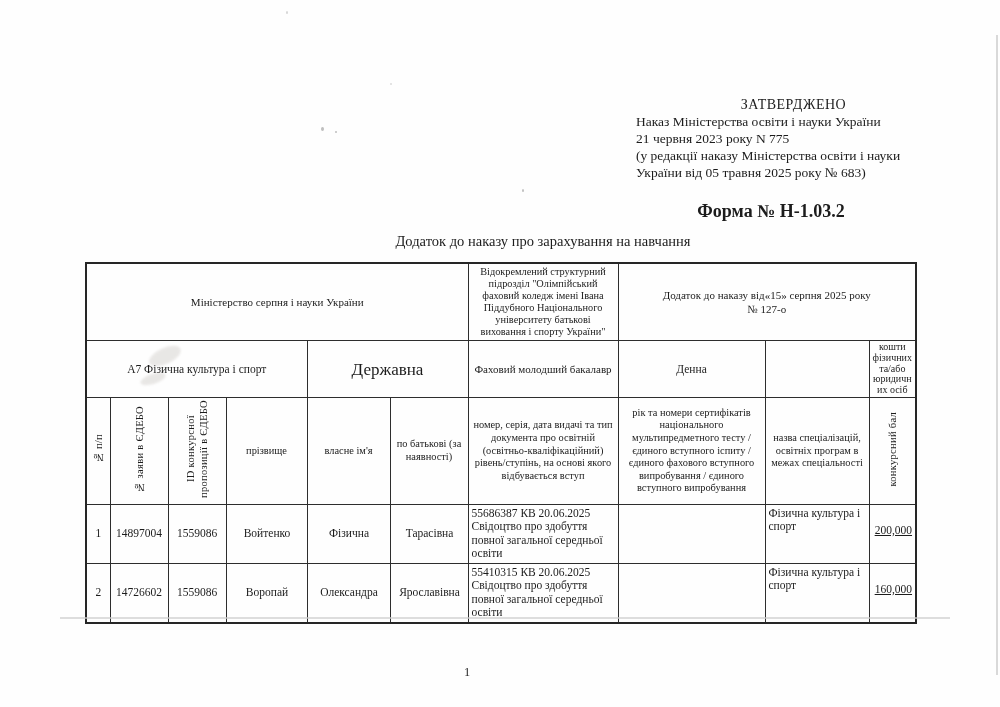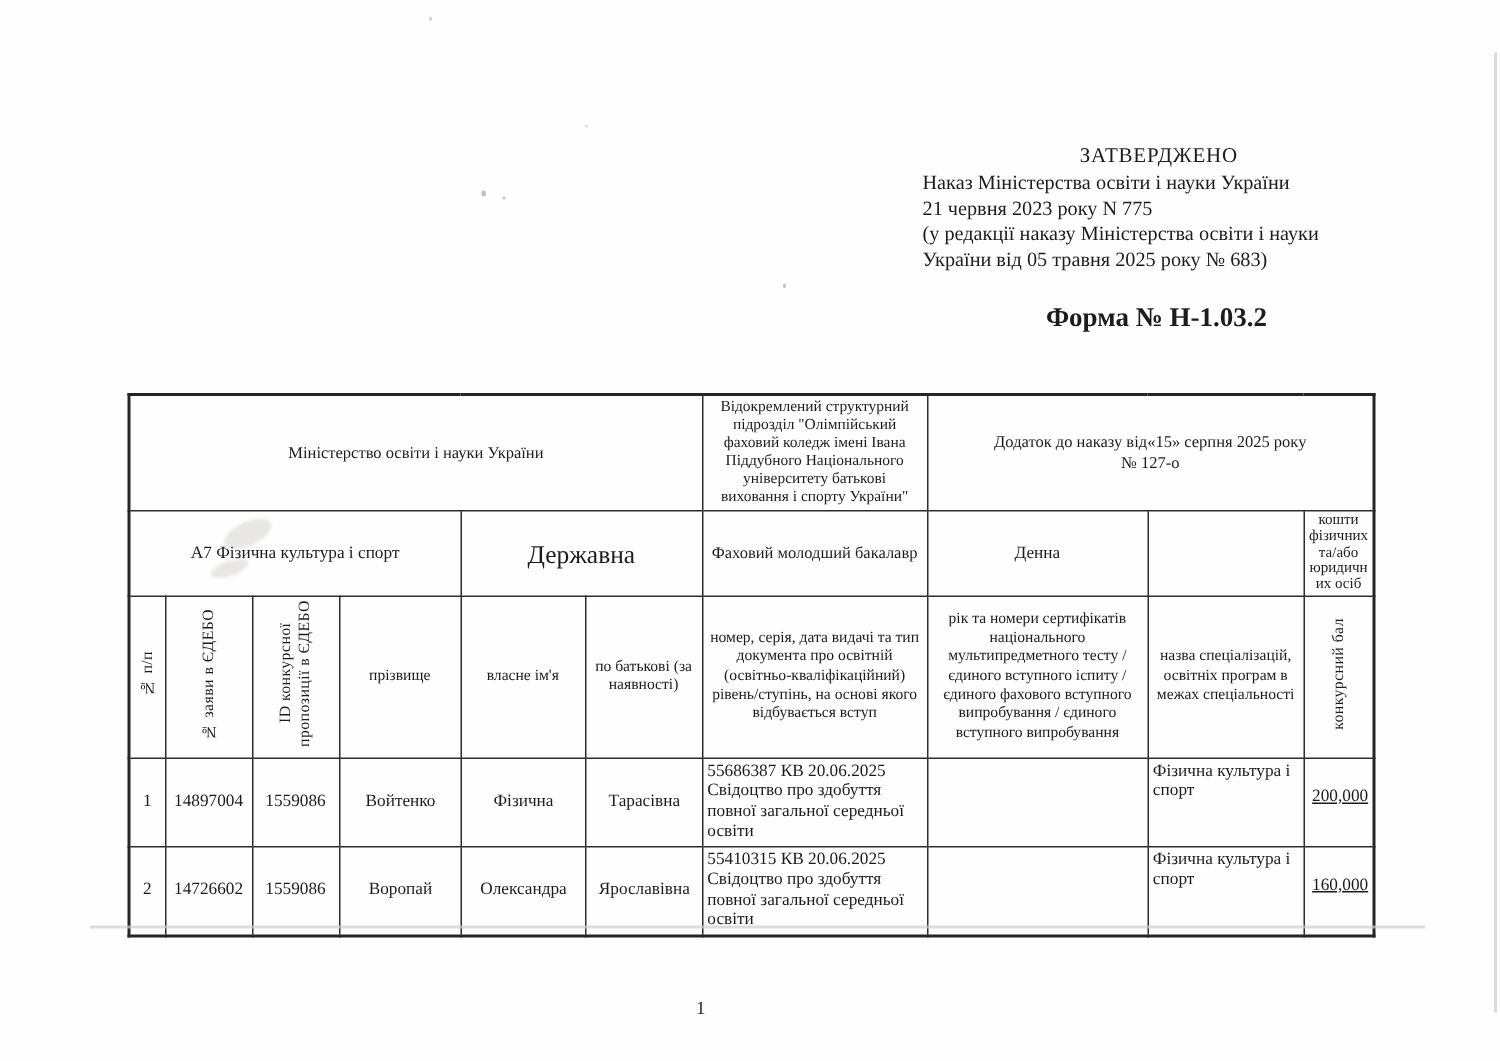--- a/index.html
+++ b/index.html
@@ -9,21 +9,21 @@
     background: #fefefe;
     overflow: hidden;
     font-family: "Liberation Serif", serif;
     color: #1c1c1c;
   }
   .page { position: absolute; inset: 0; }
 
   
   .approval {
     position: absolute;
-    left: 615px; top: 96px; width: 315px;
+    left: 636px; top: 96px; width: 315px;
     font-size: 13.5px; line-height: 17px;
   }
   .approval-heading { text-align: center; font-size: 14px; letter-spacing: .5px; }
   .approval-line { white-space: nowrap; }
   .form-number {
     position: absolute; top: 201px; left: 771px; transform: translateX(-50%);
     font-weight: bold; font-size: 18px; white-space: nowrap;
   }
   .doc-title {
     position: absolute; top: 233px; left: 543px; transform: translateX(-50%);
@@ -96,39 +96,40 @@
   <div class="approval">
     <div class="approval-heading">ЗАТВЕРДЖЕНО</div>
     <div class="approval-line">Наказ Міністерства освіти і науки України</div>
     <div class="approval-line">21 червня 2023 року N 775</div>
     <div class="approval-line">(у редакції наказу Міністерства освіти і науки</div>
     <div class="approval-line">України від 05 травня 2025 року № 683)</div>
   </div>
 
   <div class="form-number">Форма № Н-1.03.2</div>
 
+  <div class="doc-title">Додаток до наказу про зарахування на навчання</div>
 
   <div class="tbl-wrap">
     <table>
       <colgroup>
         <col style="width:24px">
           <col style="width:58px">
           <col style="width:58px">
         <col style="width:81px">
           <col style="width:83px">
           <col style="width:78px">
         <col style="width:150px">
           <col style="width:147px">
           <col style="width:104px">
         <col style="width:47px">
       </colgroup>
 
       <tbody>
           <tr class="r1">
-        <td colspan="6">Міністерство освіти і науки України</td>
+        <td colspan="6">Міністерство серпня і науки України</td>
         <td class="c-inst">Відокремлений структурний підрозділ "Олімпійський фаховий коледж імені Івана Піддубного Національного університету батькові виховання і спорту України"</td>
         <td colspan="3" class="c-order">
           <div>Додаток до наказу від«15»  серпня 2025 року</div>
           <div>№ 127-о</div>
         </td>
       </tr>
 
       <tr class="r2">
         <td colspan="4" style="font-size:11.5px">А7 Фізична культура і спорт</td>
         <td colspan="2" style="font-size:17px">Державна</td>

